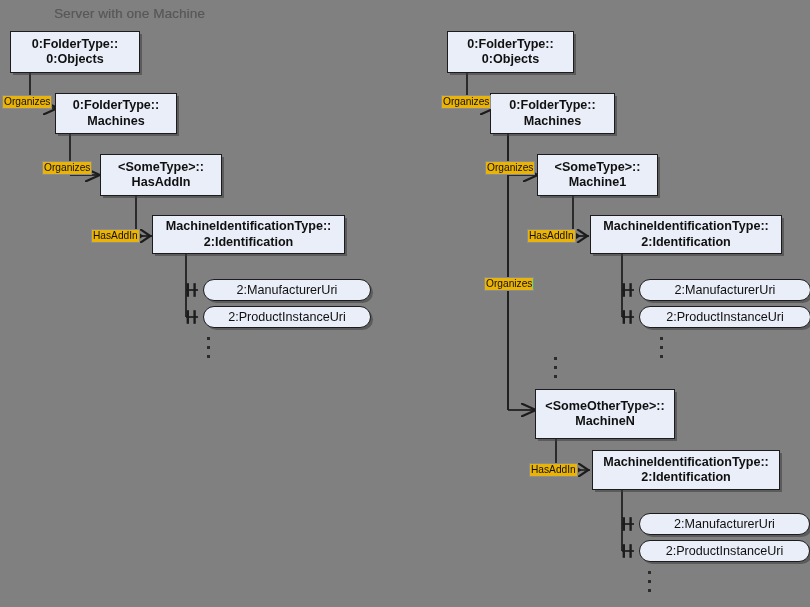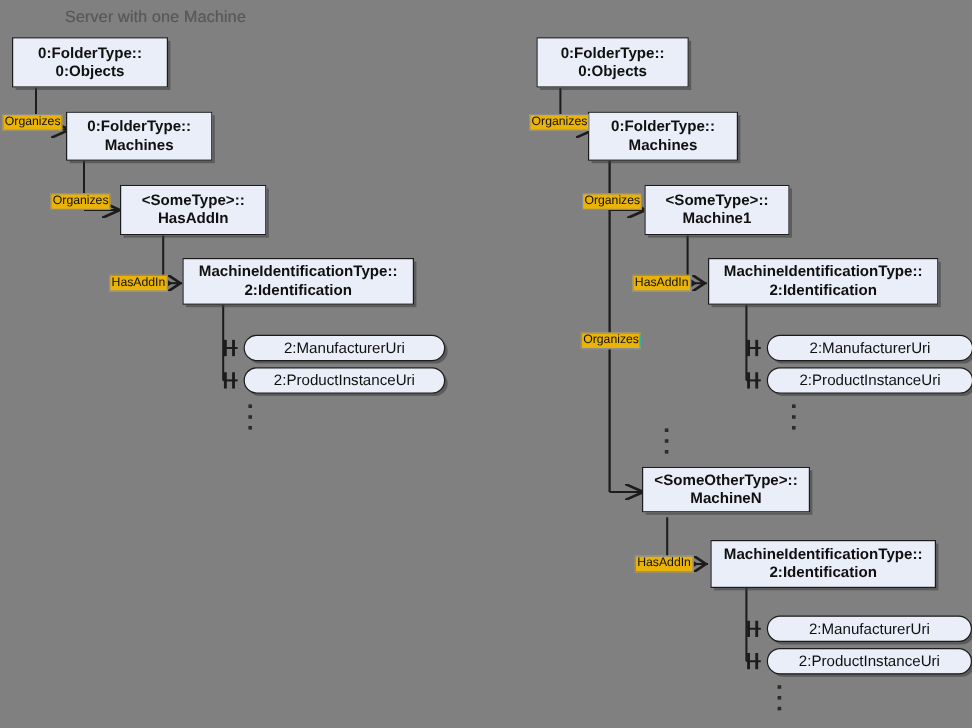--- a/index.html
+++ b/index.html
@@ -234,21 +234,21 @@
     <i></i>
     <i></i>
   </div>
 
   <div class="ell" style="left:554px; top:357px;">
     <i></i>
     <i></i>
     <i></i>
   </div>
 
-  <div class="obj" style="left:535px; top:389px; width:140px; height:38px;">
+  <div class="obj" style="left:535px; top:389px; width:140px; height:50px;">
     <span class="ln">&lt;SomeOtherType&gt;::</span>
     <span class="ln">MachineN</span>
   </div>
 
   <div class="obj" style="left:592px; top:450px; width:188px; height:40px;">
     <span class="ln">MachineIdentificationType::</span>
     <span class="ln">2:Identification</span>
   </div>
 
   <div class="var" style="left:639px; top:513px; width:171px; height:22px;">

